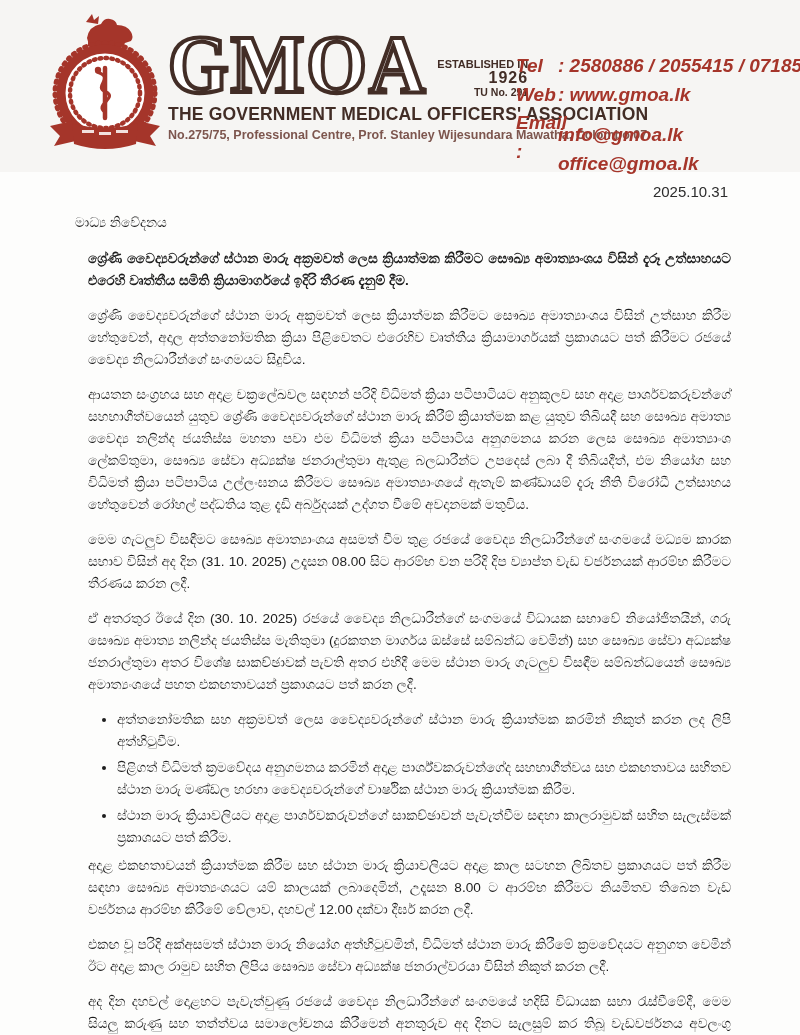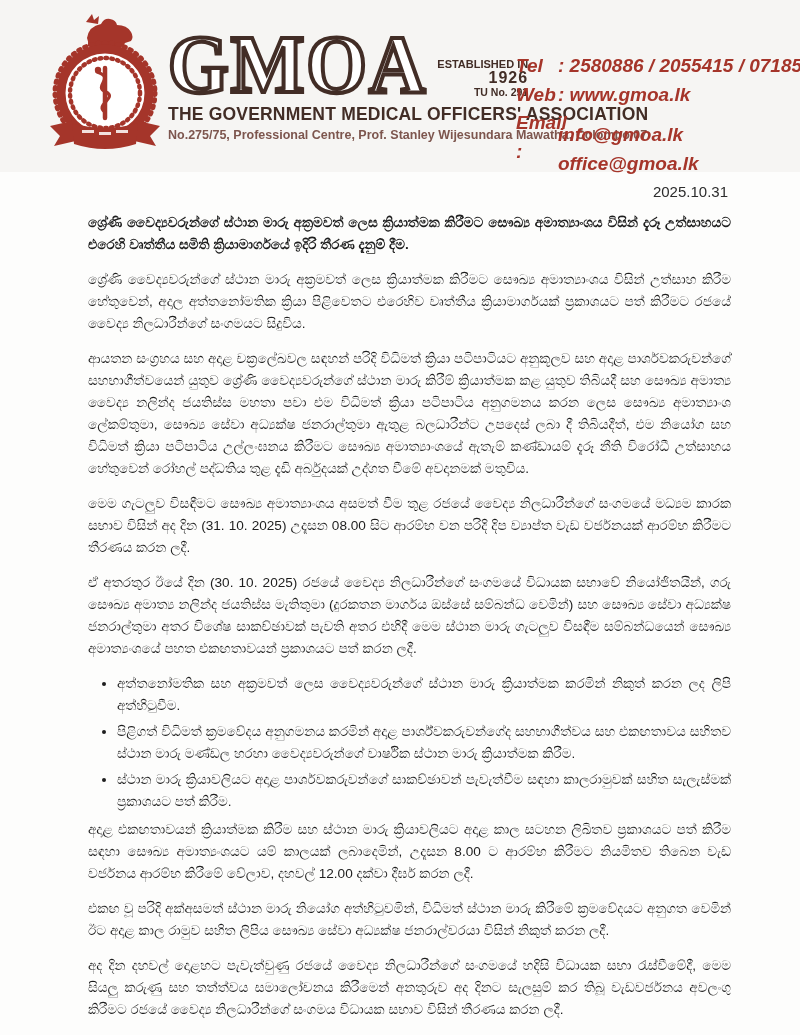--- a/index.html
+++ b/index.html
@@ -149,20 +149,21 @@
           <span class="val">office@gmoa.lk</span>
         </span>
       </div>
     </div>
 
   </div>
 
   <div class="date">2025.10.31</div>
 
   <div class="doc-body">
+    <p class="release-label">මාධ්‍ය නිවේදනය</p>
     <p class="head">ශ්‍රේණි වෛද්‍යවරුන්ගේ ස්ථාන මාරු අක්‍රමවත් ලෙස ක්‍රියාත්මක කිරීමට සෞඛ්‍ය අමාත්‍යාංශය විසින් දැරූ උත්සාහයට එරෙහි වෘත්තීය සමිති ක්‍රියාමාර්ගයේ ඉදිරි තීරණ දැනුම් දීම.</p>
 
     <p>ශ්‍රේණි වෛද්‍යවරුන්ගේ ස්ථාන මාරු අක්‍රමවත් ලෙස ක්‍රියාත්මක කිරීමට සෞඛ්‍ය අමාත්‍යාංශය විසින් උත්සාහ කිරීම හේතුවෙන්, අදාල අත්තනෝමතික ක්‍රියා පිළිවෙතට එරෙහිව වෘත්තීය ක්‍රියාමාර්ගයක් ප්‍රකාශයට පත් කිරීමට රජයේ වෛද්‍ය නිලධාරීන්ගේ සංගමයට සිදුවිය.</p>
     <p>ආයතන සංග්‍රහය සහ අදාළ චක්‍රලේඛවල සඳහන් පරිදි විධිමත් ක්‍රියා පටිපාටියට අනුකූලව සහ අදාළ පාර්ශවකරුවන්ගේ සහභාගීත්වයෙන් යුතුව ශ්‍රේණි වෛද්‍යවරුන්ගේ ස්ථාන මාරු කිරීම් ක්‍රියාත්මක කළ යුතුව තිබියදී සහ සෞඛ්‍ය අමාත්‍ය වෛද්‍ය නලින්ද ජයතිස්ස මහතා පවා එම විධිමත් ක්‍රියා පටිපාටිය අනුගමනය කරන ලෙස සෞඛ්‍ය අමාත්‍යාංශ ලේකම්තුමා, සෞඛ්‍ය සේවා අධ්‍යක්ෂ ජනරාල්තුමා ඇතුළ බලධාරීන්ට උපදෙස් ලබා දී තිබියදීත්, එම නියෝග සහ විධිමත් ක්‍රියා පටිපාටිය උල්ලංඝනය කිරීමට සෞඛ්‍ය අමාත්‍යාංශයේ ඇතැම් කණ්ඩායම් දැරූ නීති විරෝධී උත්සාහය හේතුවෙන් රෝහල් පද්ධතිය තුළ දැඩි අර්බුදයක් උද්ගත වීමේ අවදානමක් මතුවිය.</p>
     <p>මෙම ගැටලුව විසඳීමට සෞඛ්‍ය අමාත්‍යාංශය අසමත් වීම තුළ රජයේ වෛද්‍ය නිලධාරීන්ගේ සංගමයේ මධ්‍යම කාරක සභාව විසින් අද දින (31. 10. 2025) උදෑසන 08.00 සිට ආරම්භ වන පරිදි දිප ව්‍යාප්ත වැඩ වර්ජනයක් ආරම්භ කිරීමට තීරණය කරන ලදී.</p>
     <p>ඒ අතරතුර ඊයේ දින (30. 10. 2025) රජයේ වෛද්‍ය නිලධාරීන්ගේ සංගමයේ විධායක සභාවේ නියෝජිතයින්, ගරු සෞඛ්‍ය අමාත්‍ය නලින්ද ජයතිස්ස මැතිතුමා (දුරකතන මාර්ගය ඔස්සේ සම්බන්ධ වෙමින්) සහ සෞඛ්‍ය සේවා අධ්‍යක්ෂ ජනරාල්තුමා අතර විශේෂ සාකච්ඡාවක් පැවති අතර එහිදී මෙම ස්ථාන මාරු ගැටලුව විසඳීම සම්බන්ධයෙන් සෞඛ්‍ය අමාත්‍යංශයේ පහත එකඟතාවයන් ප්‍රකාශයට පත් කරන ලදී.</p>
 
     <ul class="points">
       <li>අත්තනෝමතික සහ අක්‍රමවත් ලෙස වෛද්‍යවරුන්ගේ ස්ථාන මාරු ක්‍රියාත්මක කරමින් නිකුත් කරන ලද ලිපි අත්හිටුවීම.</li>
       <li>පිළිගත් විධිමත් ක්‍රමවේදය අනුගමනය කරමින් අදාළ පාර්ශ්වකරුවන්ගේද සහභාගීත්වය සහ එකඟතාවය සහිතව ස්ථාන මාරු මණ්ඩල හරහා වෛද්‍යවරුන්ගේ වාර්ෂික ස්ථාන මාරු ක්‍රියාත්මක කිරීම.</li>

